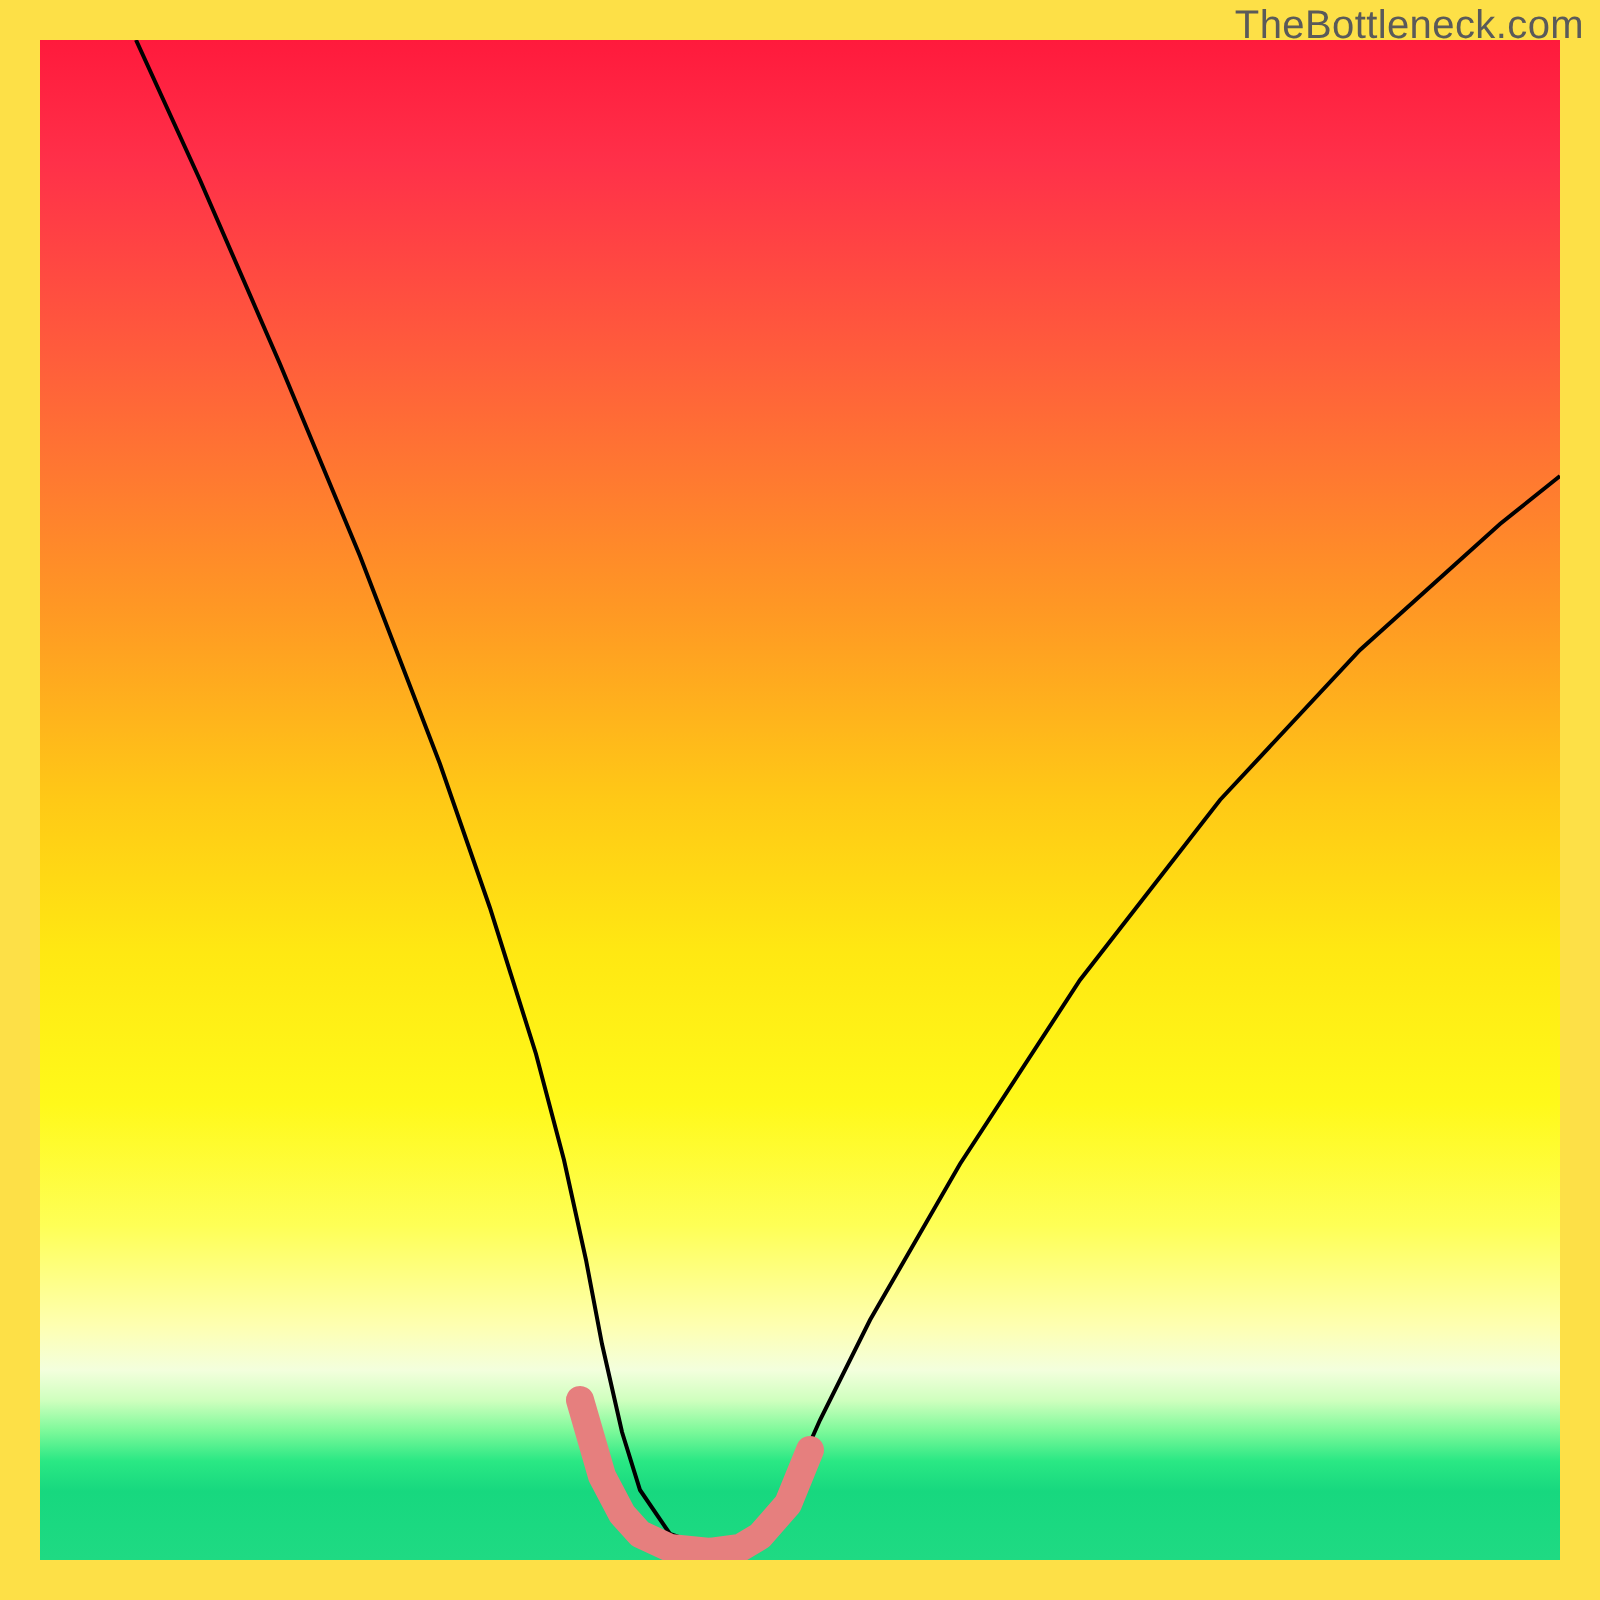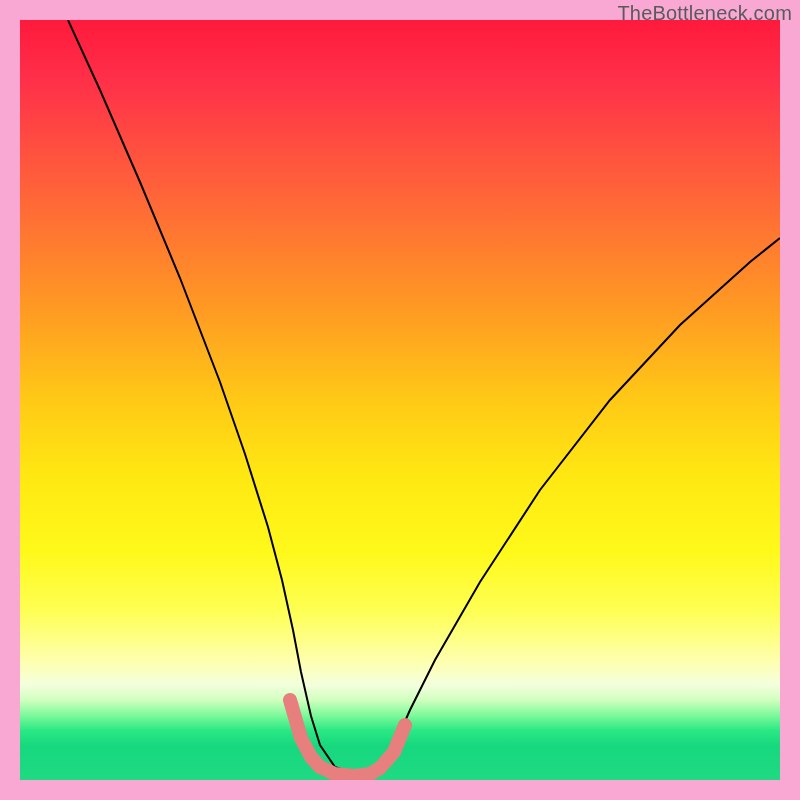--- a/index.html
+++ b/index.html
@@ -9,21 +9,21 @@
     height: 800px;
     background: #000;
     overflow: hidden;
   }
   .frame {
     position: absolute;
     left: 0;
     top: 0;
     width: 800px;
     height: 800px;
-    background: #f9a8d4;
+    background: #fde047;
   }
   .plot {
     position: absolute;
     left: 20px;
     top: 20px;
     width: 760px;
     height: 760px;
     background: linear-gradient(to bottom,
       #ff1a3c 0%,
       #ff3049 8%,

